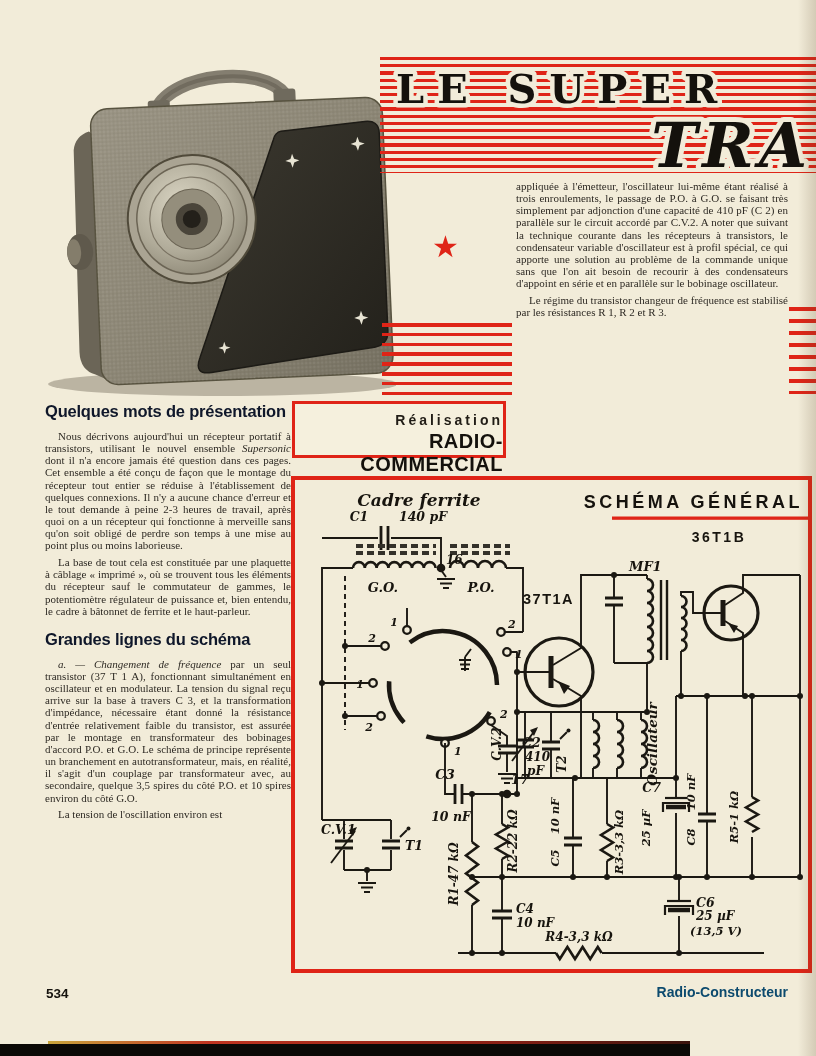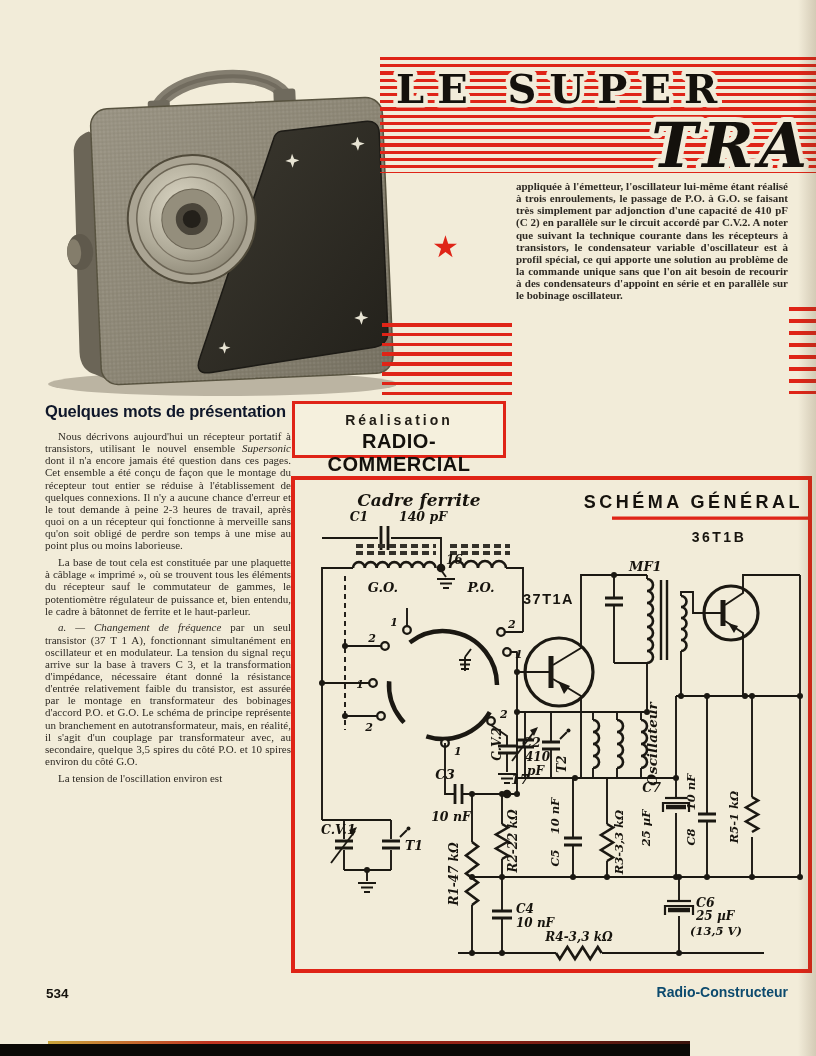--- a/index.html
+++ b/index.html
@@ -12,26 +12,26 @@
   .stripes-sm{background:repeating-linear-gradient(180deg,#df2417 0px,#df2417 4px,rgba(0,0,0,0) 4px,rgba(0,0,0,0) 12px);}
   
   .mh1{font-family:"DejaVu Serif",serif;font-weight:bold;font-size:40px;letter-spacing:13px;
        fill:#14110c;stroke:#f2ecd9;stroke-width:9px;paint-order:stroke;stroke-linejoin:round;}
   .mh2{font-family:"DejaVu Serif",serif;font-weight:bold;font-style:italic;font-size:62px;letter-spacing:5px;
        fill:#14110c;stroke:#f2ecd9;stroke-width:10px;paint-order:stroke;stroke-linejoin:round;}
   .star{color:#df2417;font-size:30px;line-height:30px;font-family:"DejaVu Sans",sans-serif;}
   
   .col{text-align:justify;}
   .bt{font-size:11px;line-height:12.15px;margin:0 0 4.5px 0;text-indent:13px;color:#2e2a24;}
-  .bt.noind{text-indent:0;font-weight:bold;}
+  .bt.noind{text-indent:0;}
   .colhead{font-family:"Liberation Sans",sans-serif;font-weight:bold;font-size:16.5px;
            letter-spacing:-0.2px;color:#0f172a;margin:0 0 9px 0;}
   .colhead.h2{margin-top:13px;}
   
-  .real-box{border:3.5px solid #df2417;background:#f5f0dd;text-align:center;padding-top:8px;box-sizing:border-box;}
+  .real-box{border:3.5px solid #df2417;background:#f5f0dd;text-align:right;padding-top:8px;box-sizing:border-box;}
   .real-1{font-family:"Liberation Sans",sans-serif;font-weight:bold;font-size:14px;letter-spacing:3px;color:#211d16;}
   .real-2{font-family:"Liberation Sans",sans-serif;font-weight:bold;font-size:20px;letter-spacing:0.5px;color:#14110c;margin-top:2px;}
   
   .schema-box{border:4px solid #df2417;box-sizing:content-box;}
   .sch-title{font-family:"Liberation Sans",sans-serif;font-weight:bold;font-size:18px;letter-spacing:3.5px;fill:#15120d;}
   .sch-sans{font-family:"Liberation Sans",sans-serif;font-weight:bold;fill:#17140e;}
   .sch-lbl{font-family:"DejaVu Serif",serif;font-style:italic;font-weight:bold;fill:#17140e;}
   .wire{stroke:#1b1812;stroke-width:1.9;fill:none;}
   .wire2{stroke:#1b1812;stroke-width:2.6;fill:none;}
   .plate{stroke:#1b1812;stroke-width:2.8;fill:none;}
@@ -107,26 +107,28 @@
     <text x="432" y="110" text-anchor="end" class="mh2">TRA</text>
   </svg>
 
   <div class="abs star" style="left:432px;top:232px;">★</div>
 
   <div class="abs stripes-mid" style="left:382px;top:323px;width:130px;height:73px;"></div>
   <div class="abs stripes-sm" style="left:789px;top:307px;width:27px;height:87px;"></div>
 
   <div class="abs col" style="left:516px;top:180px;width:272px;">
     <p class="bt noind"><span>appliquée à l'émetteur, l'oscillateur lui-même étant réalisé à trois enroulements, le passage de P.O. à G.O. se faisant très simplement par adjonction d'une capacité de 410 pF (C 2) en parallèle sur le circuit accordé par C.V.2. A noter que suivant la technique courante dans les récepteurs à transistors, le condensateur variable d'oscillateur est à profil spécial, ce qui apporte une solution au problème de la commande unique sans que l'on ait besoin de recourir à des condensateurs d'appoint en série et en parallèle sur le bobinage oscillateur.</span></p>
+    <p class="bt"><span>Le régime du transistor changeur de fréquence est stabilisé par les résistances R 1, R 2 et R 3.</span></p>
   </div>
 
   <div class="abs col" style="left:45px;top:402px;width:246px;">
     <div class="colhead">Quelques mots de présentation</div>
     <p class="bt"><span>Nous décrivons aujourd'hui un récepteur portatif à transistors, utilisant le nouvel ensemble </span><em>Supersonic</em><span> dont il n'a encore jamais été question dans ces pages. Cet ensemble a été conçu de façon que le montage du récepteur tout entier se réduise à l'établissement de quelques connexions. Il n'y a aucune chance d'erreur et le tout demande à peine 2-3 heures de travail, après quoi on a un récepteur qui fonctionne à merveille sans qu'on soit obligé de perdre son temps à une mise au point plus ou moins laborieuse.</span></p>
     <p class="bt"><span>La base de tout cela est constituée par une plaquette à câblage « imprimé », où se trouvent tous les éléments du récepteur sauf le commutateur de gammes, le potentiomètre régulateur de puissance et, bien entendu, le cadre à bâtonnet de ferrite et le haut-parleur.</span></p>
+    <div class="colhead h2">Grandes lignes du schéma</div>
     <p class="bt"><em>a. — </em><em>Changement de fréquence</em><span> par un seul transistor (37 T 1 A), fonctionnant simultanément en oscillateur et en modulateur. La tension du signal reçu arrive sur la base à travers C 3, et la transformation d'impédance, nécessaire étant donné la résistance d'entrée relativement faible du transistor, est assurée par le montage en transformateur des bobinages d'accord P.O. et G.O. Le schéma de principe représente un branchement en autotransformateur, mais, en réalité, il s'agit d'un couplage par transformateur avec, au secondaire, quelque 3,5 spires du côté P.O. et 10 spires environ du côté G.O.</span></p>
     <p class="bt"><span>La tension de l'oscillation environ est</span></p>
   </div>
 
   <div class="abs real-box" style="left:292px;top:401px;width:214px;height:57px;">
     <div class="real-1">Réalisation</div>
     <div class="real-2">RADIO-COMMERCIAL</div>
   </div>
 
   <div class="abs schema-box" style="left:291px;top:476px;width:513px;height:489px;">

